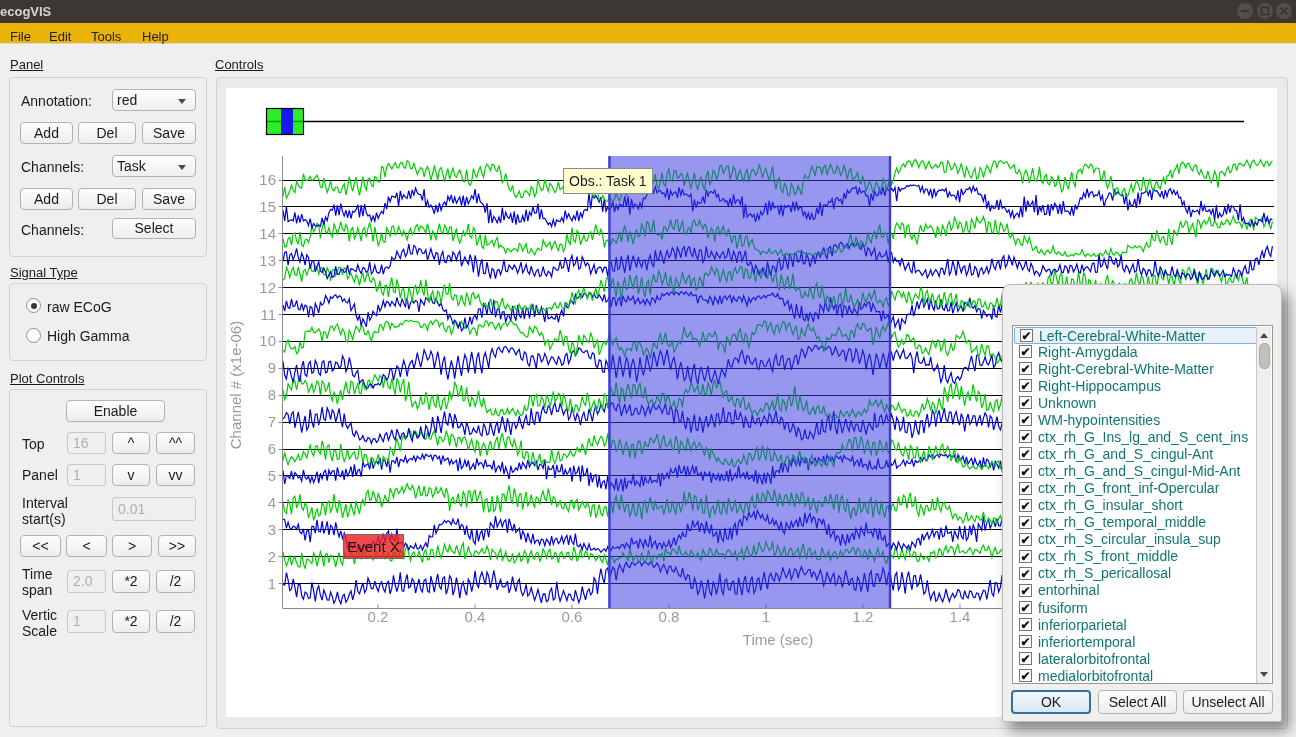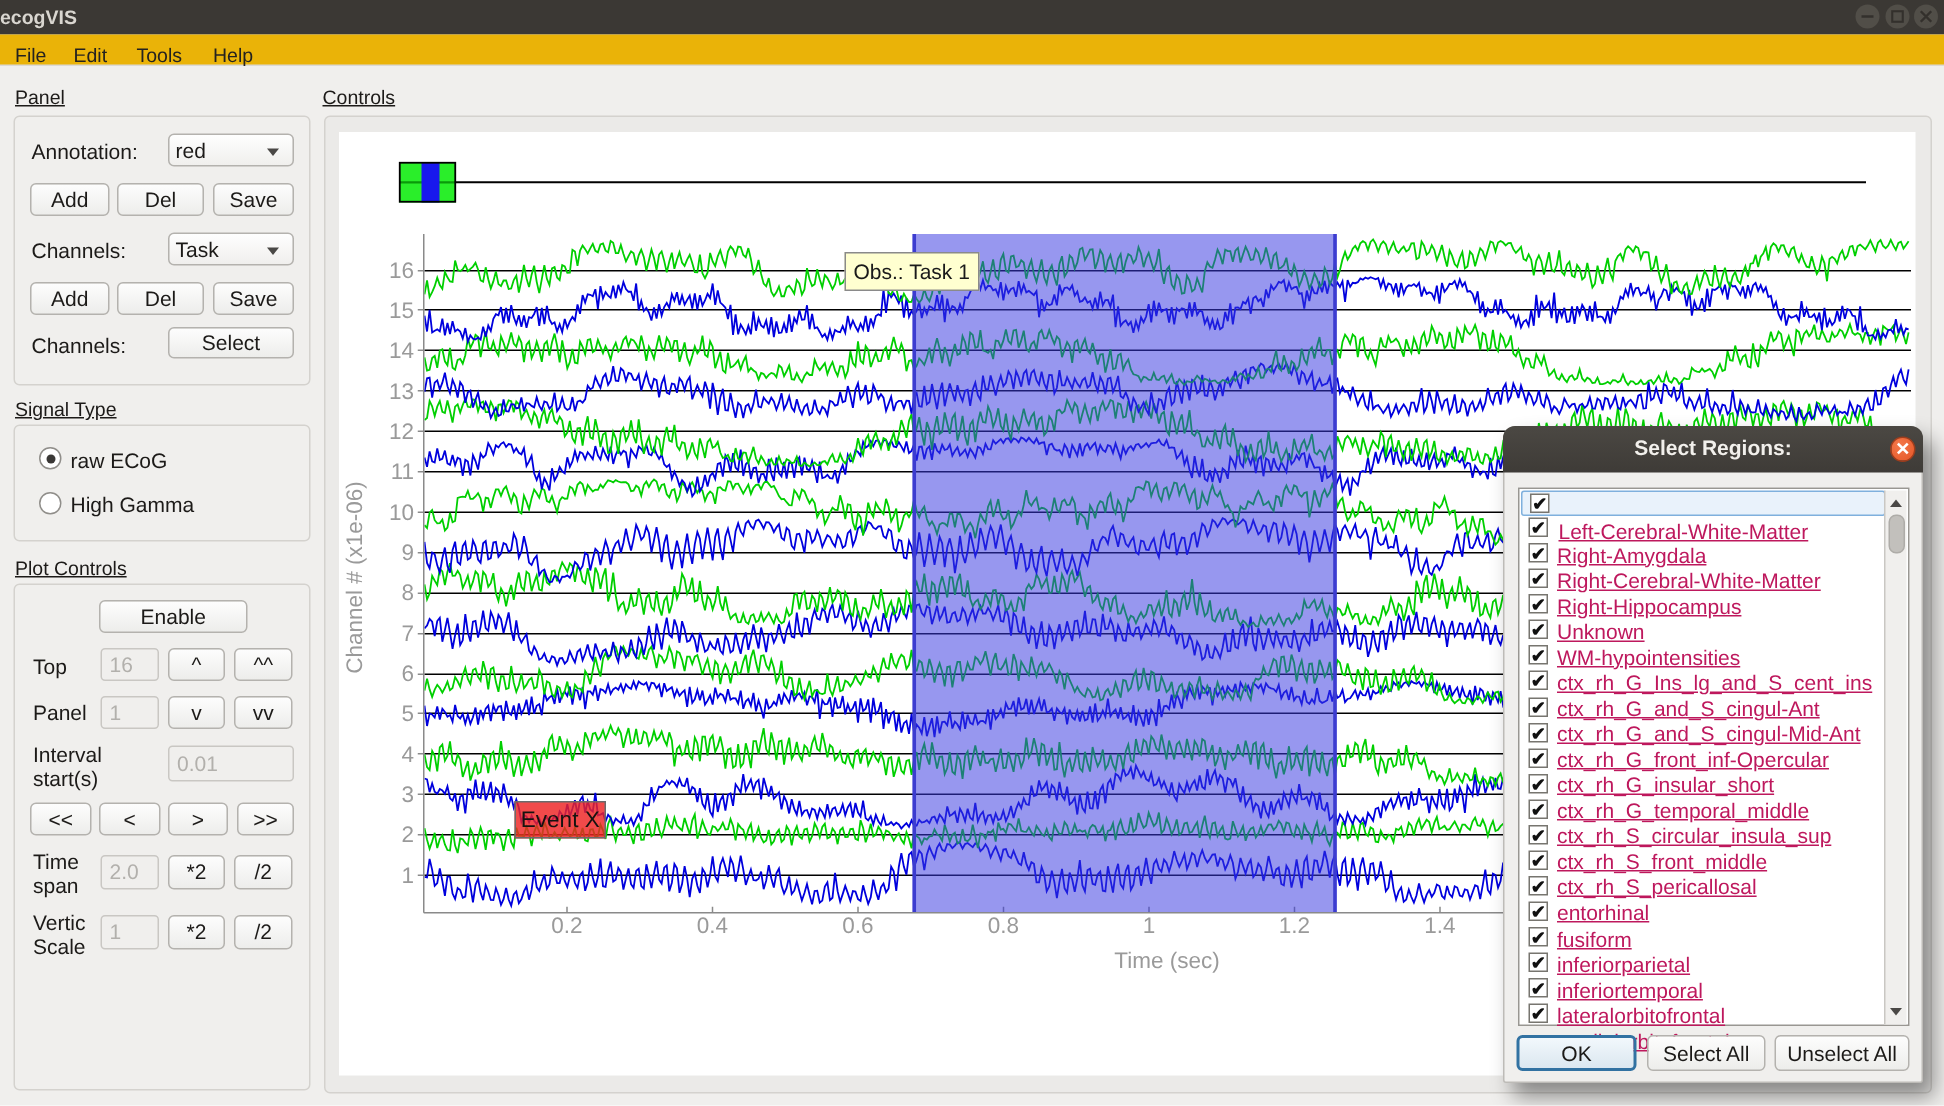--- a/index.html
+++ b/index.html
@@ -24,21 +24,21 @@
 .tooltip { left:563px; top:168px; width:90px; height:26px; background:#ffffd0; border:1px solid #8a8a8a; font-size:14px; color:#1a1a1a; line-height:24px; padding-left:5px; white-space:nowrap; }
 .eventx { left:343px; top:534px; width:61px; height:25px; background:rgba(238,34,34,0.82); border:1px solid #6a6a6a; font-size:15px; color:#151310; line-height:23px; text-align:center; }
 .dialog { left:1002px; top:284px; width:280px; height:438px; background:#f0efed; border:1px solid #bdbbb7; border-radius:8px 8px 2px 2px; box-shadow:7px 9px 14px rgba(0,0,0,0.42); }
 .dtitle { position:absolute; left:-1px; top:-1px; width:280px; height:31px; background:linear-gradient(#4b4843,#3e3b37); border-radius:8px 8px 0 0; }
 .dtitle .t { width:100%; text-align:center; line-height:29px; color:#f2f0ec; font-weight:700; font-size:14px; }
 .dclose { position:absolute; right:5px; top:7px; width:17px; height:17px; border-radius:50%; background:radial-gradient(circle at 35% 30%, #f4784a, #e55627); border:1px solid #9e3d1d; color:#fff; font-size:12px; font-weight:700; text-align:center; line-height:15px; }
 .dlist { position:absolute; left:9px; top:40px; width:261px; height:359px; background:#fff; border:1px solid #999792; }
 .lrow { position:absolute; left:1px; width:243px; height:17.06px; }
 .lrow.sel { background:#e9f2fb; border:1px solid #7fb0dd; border-radius:2px; }
 .cb { position:absolute; left:5px; top:1.5px; width:13px; height:13px; background:#fff; border:1px solid #77756f; font-size:12px; font-weight:700; line-height:12px; text-align:center; color:#111; }
-.lt { position:absolute; left:24px; top:18px; font-size:14px; color:#be185d; white-space:nowrap;text-decoration:underline; }
+.lt { position:absolute; left:24px; top:0; font-size:14px; color:#0f766e; white-space:nowrap; }
 .sbar { position:absolute; right:1px; top:1px; width:15px; height:355.5px; background:#f0efed; border-left:1px solid #c9c7c3; }
 .sarr { position:absolute; left:3px; width:0; height:0; border-left:4.5px solid transparent; border-right:4.5px solid transparent; }
 .shandle { position:absolute; left:2px; top:16px; width:11px; height:26px; background:#c2c0bc; border-radius:5px; border:1px solid #aeaca8; }
 .dbtn { position:absolute; top:405px; background:linear-gradient(#fdfdfd,#ededeb); border:1px solid #b4b2ae; border-radius:4px; font-size:14px; color:#1c1a18; text-align:center; line-height:22px; height:24px; }
 .dbtn.ok { background:linear-gradient(#f2f8fc,#dbe7f0); border:2px solid #3272a2; line-height:20px;text-align:center; }
 </style></head>
 <body>
 <div class="abs titlebar">
     <div class="title">ecogVIS</div>
 <div class="wbtn" style="left:1237px">
@@ -211,24 +211,20 @@
 <text x="766" y="622" text-anchor="middle" class="tick">1</text>
 <text x="863" y="622" text-anchor="middle" class="tick">1.2</text>
 <text x="960" y="622" text-anchor="middle" class="tick">1.4</text>
 <text x="778" y="645" text-anchor="middle" class="axlab">Time (sec)</text>
 <text x="241" y="385" text-anchor="middle" class="axlab" transform="rotate(-90 241 385)">Channel # (x1e-06)</text>
 </svg>
 <div class="abs tooltip">Obs.: Task 1</div>
 <div class="abs eventx">Event X</div>
 
 <div class="abs dialog">
-<div class="dtitle">
-      <div class="t">Select Regions:</div>
-      <div class="dclose">✕</div>
-    </div>
 <div class="dlist">
 <div class="lrow sel" style="top:0.5px">
         <span class="cb">✔</span>
         <span class="lt">Left-Cerebral-White-Matter</span>
       </div>
 <div class="lrow" style="top:17.6px">
         <span class="cb">✔</span>
         <span class="lt">Right-Amygdala</span>
       </div>
 <div class="lrow" style="top:34.6px">

